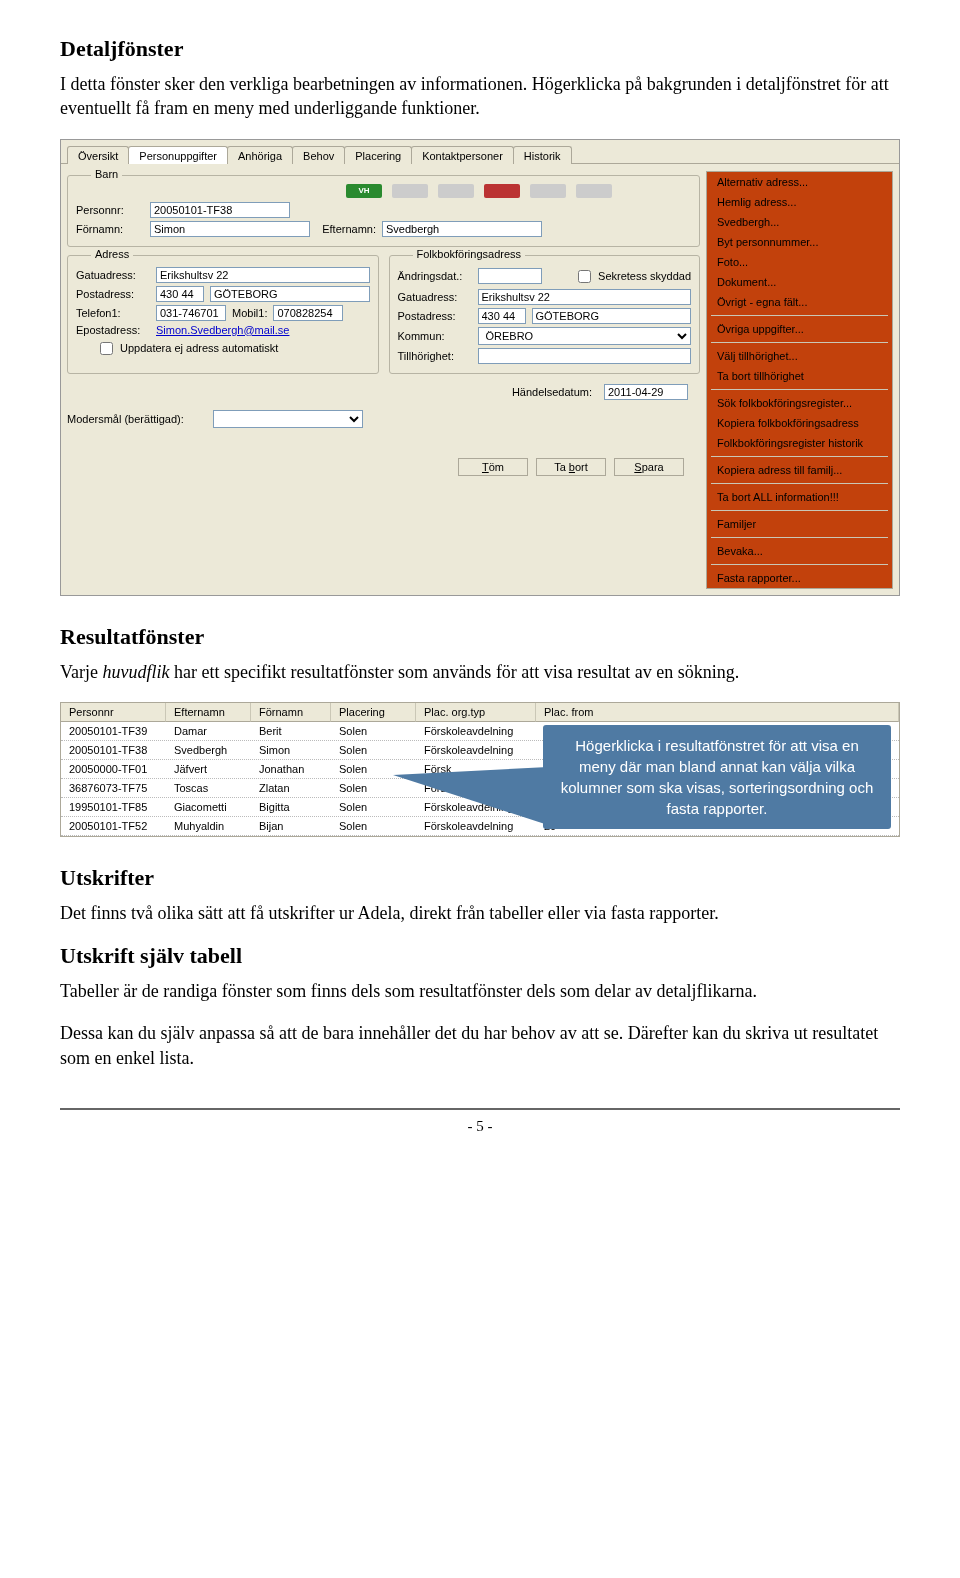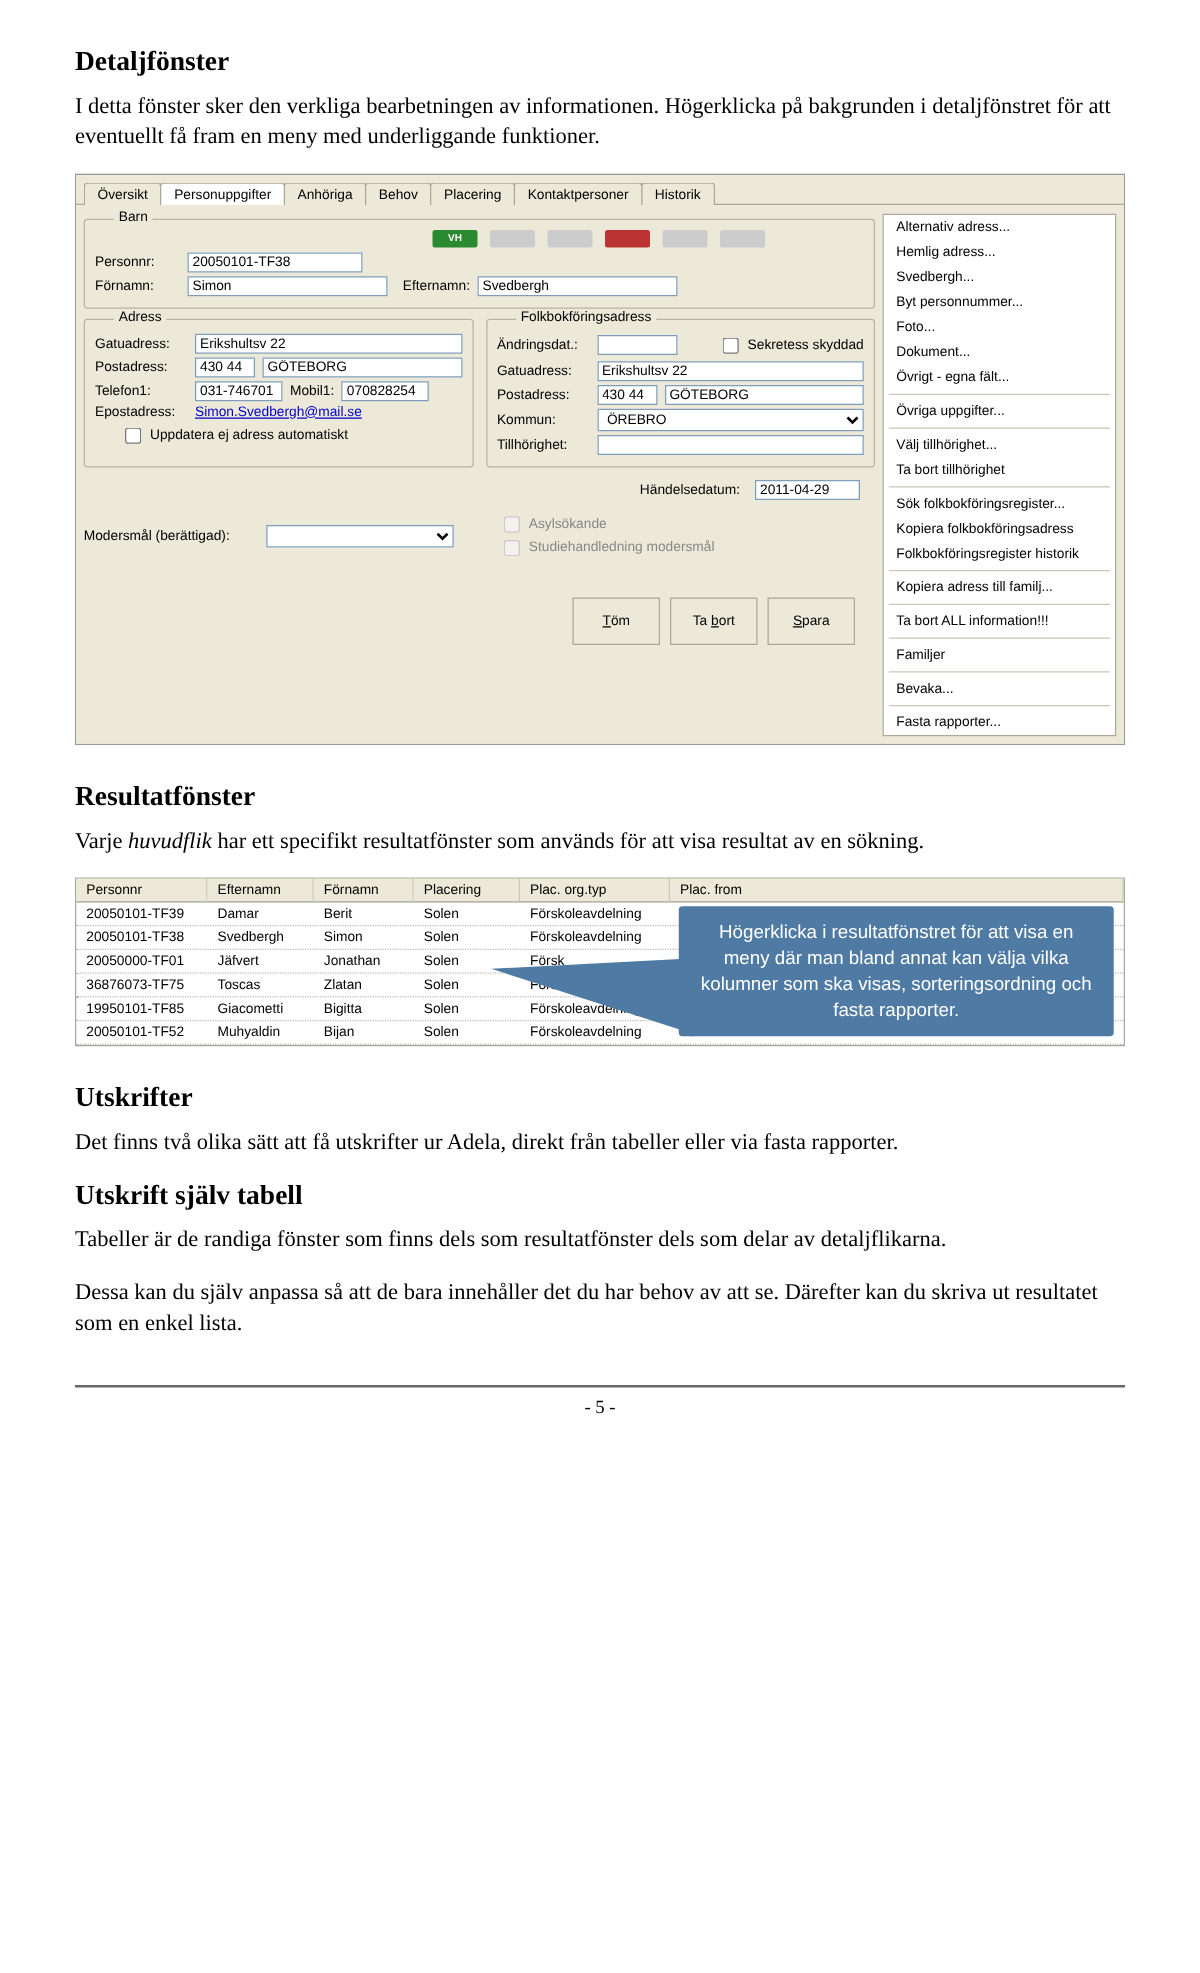--- a/index.html
+++ b/index.html
@@ -22,25 +22,25 @@
   .lab2{width:74px;font-size:11px;}
   input.t,select.t{font-family:Tahoma,Arial,sans-serif;font-size:11px;padding:1px 3px;border:1px solid #7f9db9;background:#fff;box-sizing:border-box;}
   .chk{display:flex;align-items:center;gap:4px;font-size:11px;}
   .chk input{width:13px;height:13px;}
   .twocols{display:flex;gap:10px;}
   .iconsrow{display:flex;gap:10px;margin-left:86px;}
   .ic{width:36px;height:14px;display:inline-block;}
   .ic.vh{background:#2a8a2f;color:#fff;font-size:8px;font-weight:bold;display:inline-flex;align-items:center;justify-content:center;border-radius:2px;}
   .ic.gr{background:#ccc;border-radius:2px;}
   .ic.ppl{background:#b33;border-radius:2px;}
-  .ctx{width:185px;background:#ffffff;border:1px solid #aca899;margin:0 0 0 6px;font-size:11px;}
+  .ctx{width:185px;background:#c2410c;border:1px solid #aca899;margin:0 0 0 6px;font-size:11px;}
   .ctx .ci{padding:4px 10px;cursor:default;border-bottom:none;}
   .ctx .sep{height:1px;background:#cac7b6;margin:3px 4px;}
   .btnbar{display:flex;justify-content:flex-end;gap:8px;padding:0 16px 10px 0;}
-  .wbtn{width:70px;padding:12px 0;border:1px solid #aca899;background:#ece9d8;font-family:Tahoma,Arial,sans-serif;font-size:11px;}
+  .wbtn{width:70px;padding:2px 0;border:1px solid #aca899;background:#ece9d8;font-family:Tahoma,Arial,sans-serif;font-size:11px;}
   
   .shot2{font-family:Tahoma,Arial,sans-serif;font-size:11px;border:1px solid #aca899;margin:6px 0 28px 0;position:relative;background:#fff;}
   .thd{display:flex;background:#ece9d8;font-size:11px;}
   .th{padding:3px 8px;border-right:1px solid #cac7b6;border-bottom:1px solid #aca899;box-sizing:border-box;background:#ece9d8;}
   .tr{display:flex;border-bottom:1px dotted #bbb;}
   .td{padding:3px 8px;box-sizing:border-box;overflow:hidden;white-space:nowrap;}
   .c0{width:105px;} .c1{width:85px;} .c2{width:80px;} .c3{width:85px;} .c4{width:120px;} .c5{flex:1;}
   .callout{position:absolute;right:8px;top:22px;width:320px;background:#4f7aa3;color:#fff;font-family:Arial,sans-serif;font-size:15px;text-align:center;padding:10px 14px;border-radius:3px;line-height:1.4;}
   .callout::before{content:"";position:absolute;left:-150px;top:42px;width:0;height:0;border-top:8px solid transparent;border-bottom:50px solid transparent;border-right:155px solid #4f7aa3;}
   .footer{margin-top:38px;text-align:center;font-size:15px;}
@@ -146,30 +146,20 @@
                 </div>
             </div>
           </div>
           <div class="row" style="margin-top:6px;justify-content:flex-end;padding-right:12px">
               <span style="font-size:11px;margin-right:6px">Händelsedatum:</span>
               <input class="t" style="width: 84px;" value="2011-04-29">
             </div>
           <div class="row" style="margin-top:10px">
             <span style="width:140px;font-size:11px">Modersmål (berättigad):</span>
             <select class="t" style="width:150px"><option></option></select>
-            <div style="margin-left:30px">
-              <div class="chk">
-                  <input type="checkbox" disabled="" style="">
-                  <span style="color:#888">Asylsökande</span>
-                </div>
-              <div class="chk">
-                  <input type="checkbox" disabled="" style="">
-                  <span style="color:#888">Studiehandledning modersmål</span>
-                </div>
-            </div>
           </div>
           <div class="btnbar" style="margin-top:30px">
             <button class="wbtn"><span class="und">T</span><span>öm</span></button>
             <button class="wbtn"><span>Ta <span class="und">b</span>ort</span></button>
             <button class="wbtn"><span class="und">S</span><span>para</span></button>
           </div>
         </div>
       </div>
     </div>
     <div class="ctx" id="ctxmenu">

